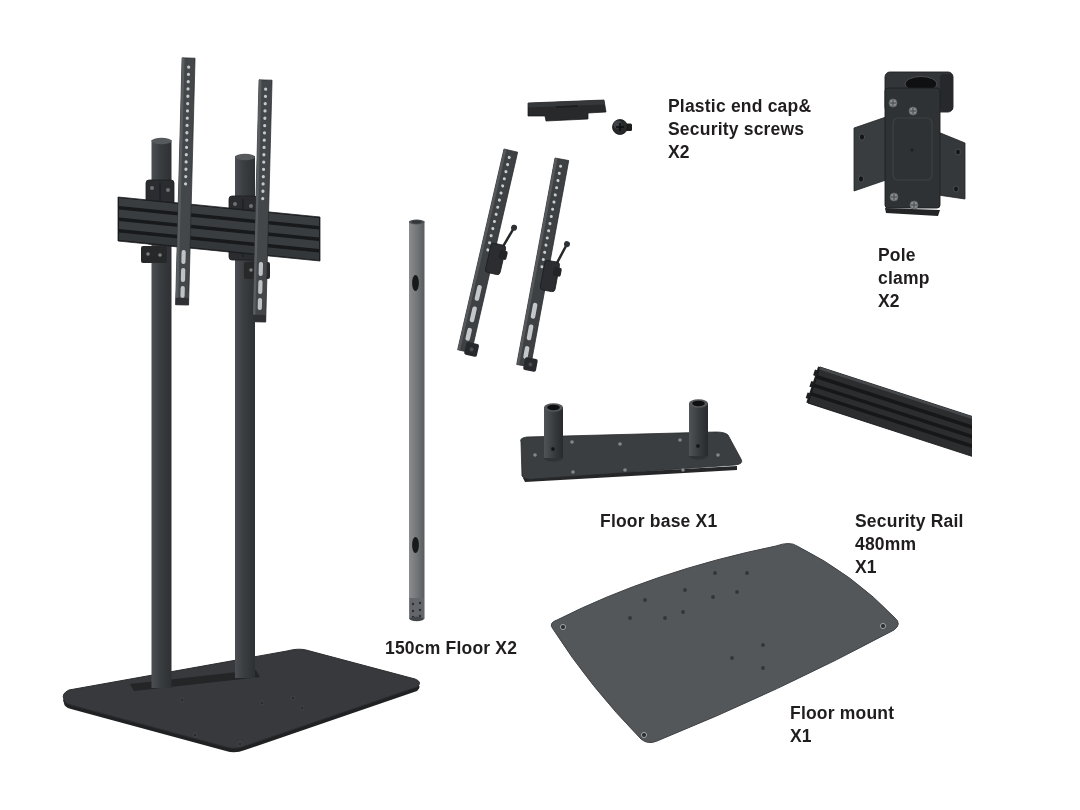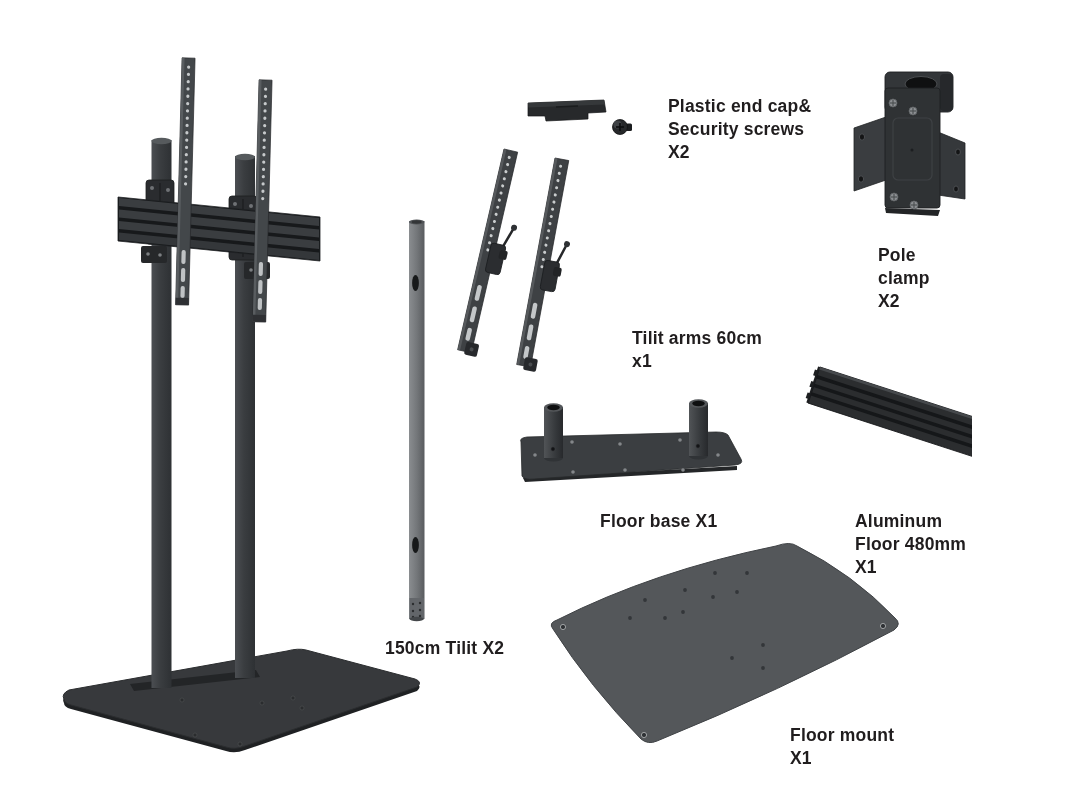--- a/index.html
+++ b/index.html
@@ -298,22 +298,20 @@
           <circle cx="763" cy="668" r="1.9"></circle>
     </g>
   </g>
 </svg>
 
 <div class="part-label" style="left:668px;top:95px;">Plastic end cap&amp;
 Security screws
 X2</div>
 <div class="part-label" style="left:878px;top:244px;">Pole clamp
 X2</div>
-<div class="part-label" style="left:632px;top:327px;">Tilit arms 60cm
-x1</div>
 <div class="part-label" style="left:600px;top:510px;text-align:center;">Floor base X1</div>
-<div class="part-label" style="left:855px;top:510px;">Aluminum Floor 480mm
+<div class="part-label" style="left:855px;top:510px;">Security Rail 480mm
 X1</div>
-<div class="part-label" style="left:385px;top:637px;">150cm Tilit X2</div>
-<div class="part-label" style="left:790px;top:724px;">Floor mount
+<div class="part-label" style="left:385px;top:637px;">150cm Floor X2</div>
+<div class="part-label" style="left:790px;top:702px;">Floor mount
 X1</div>
 
 </div>
 
 </body></html>

